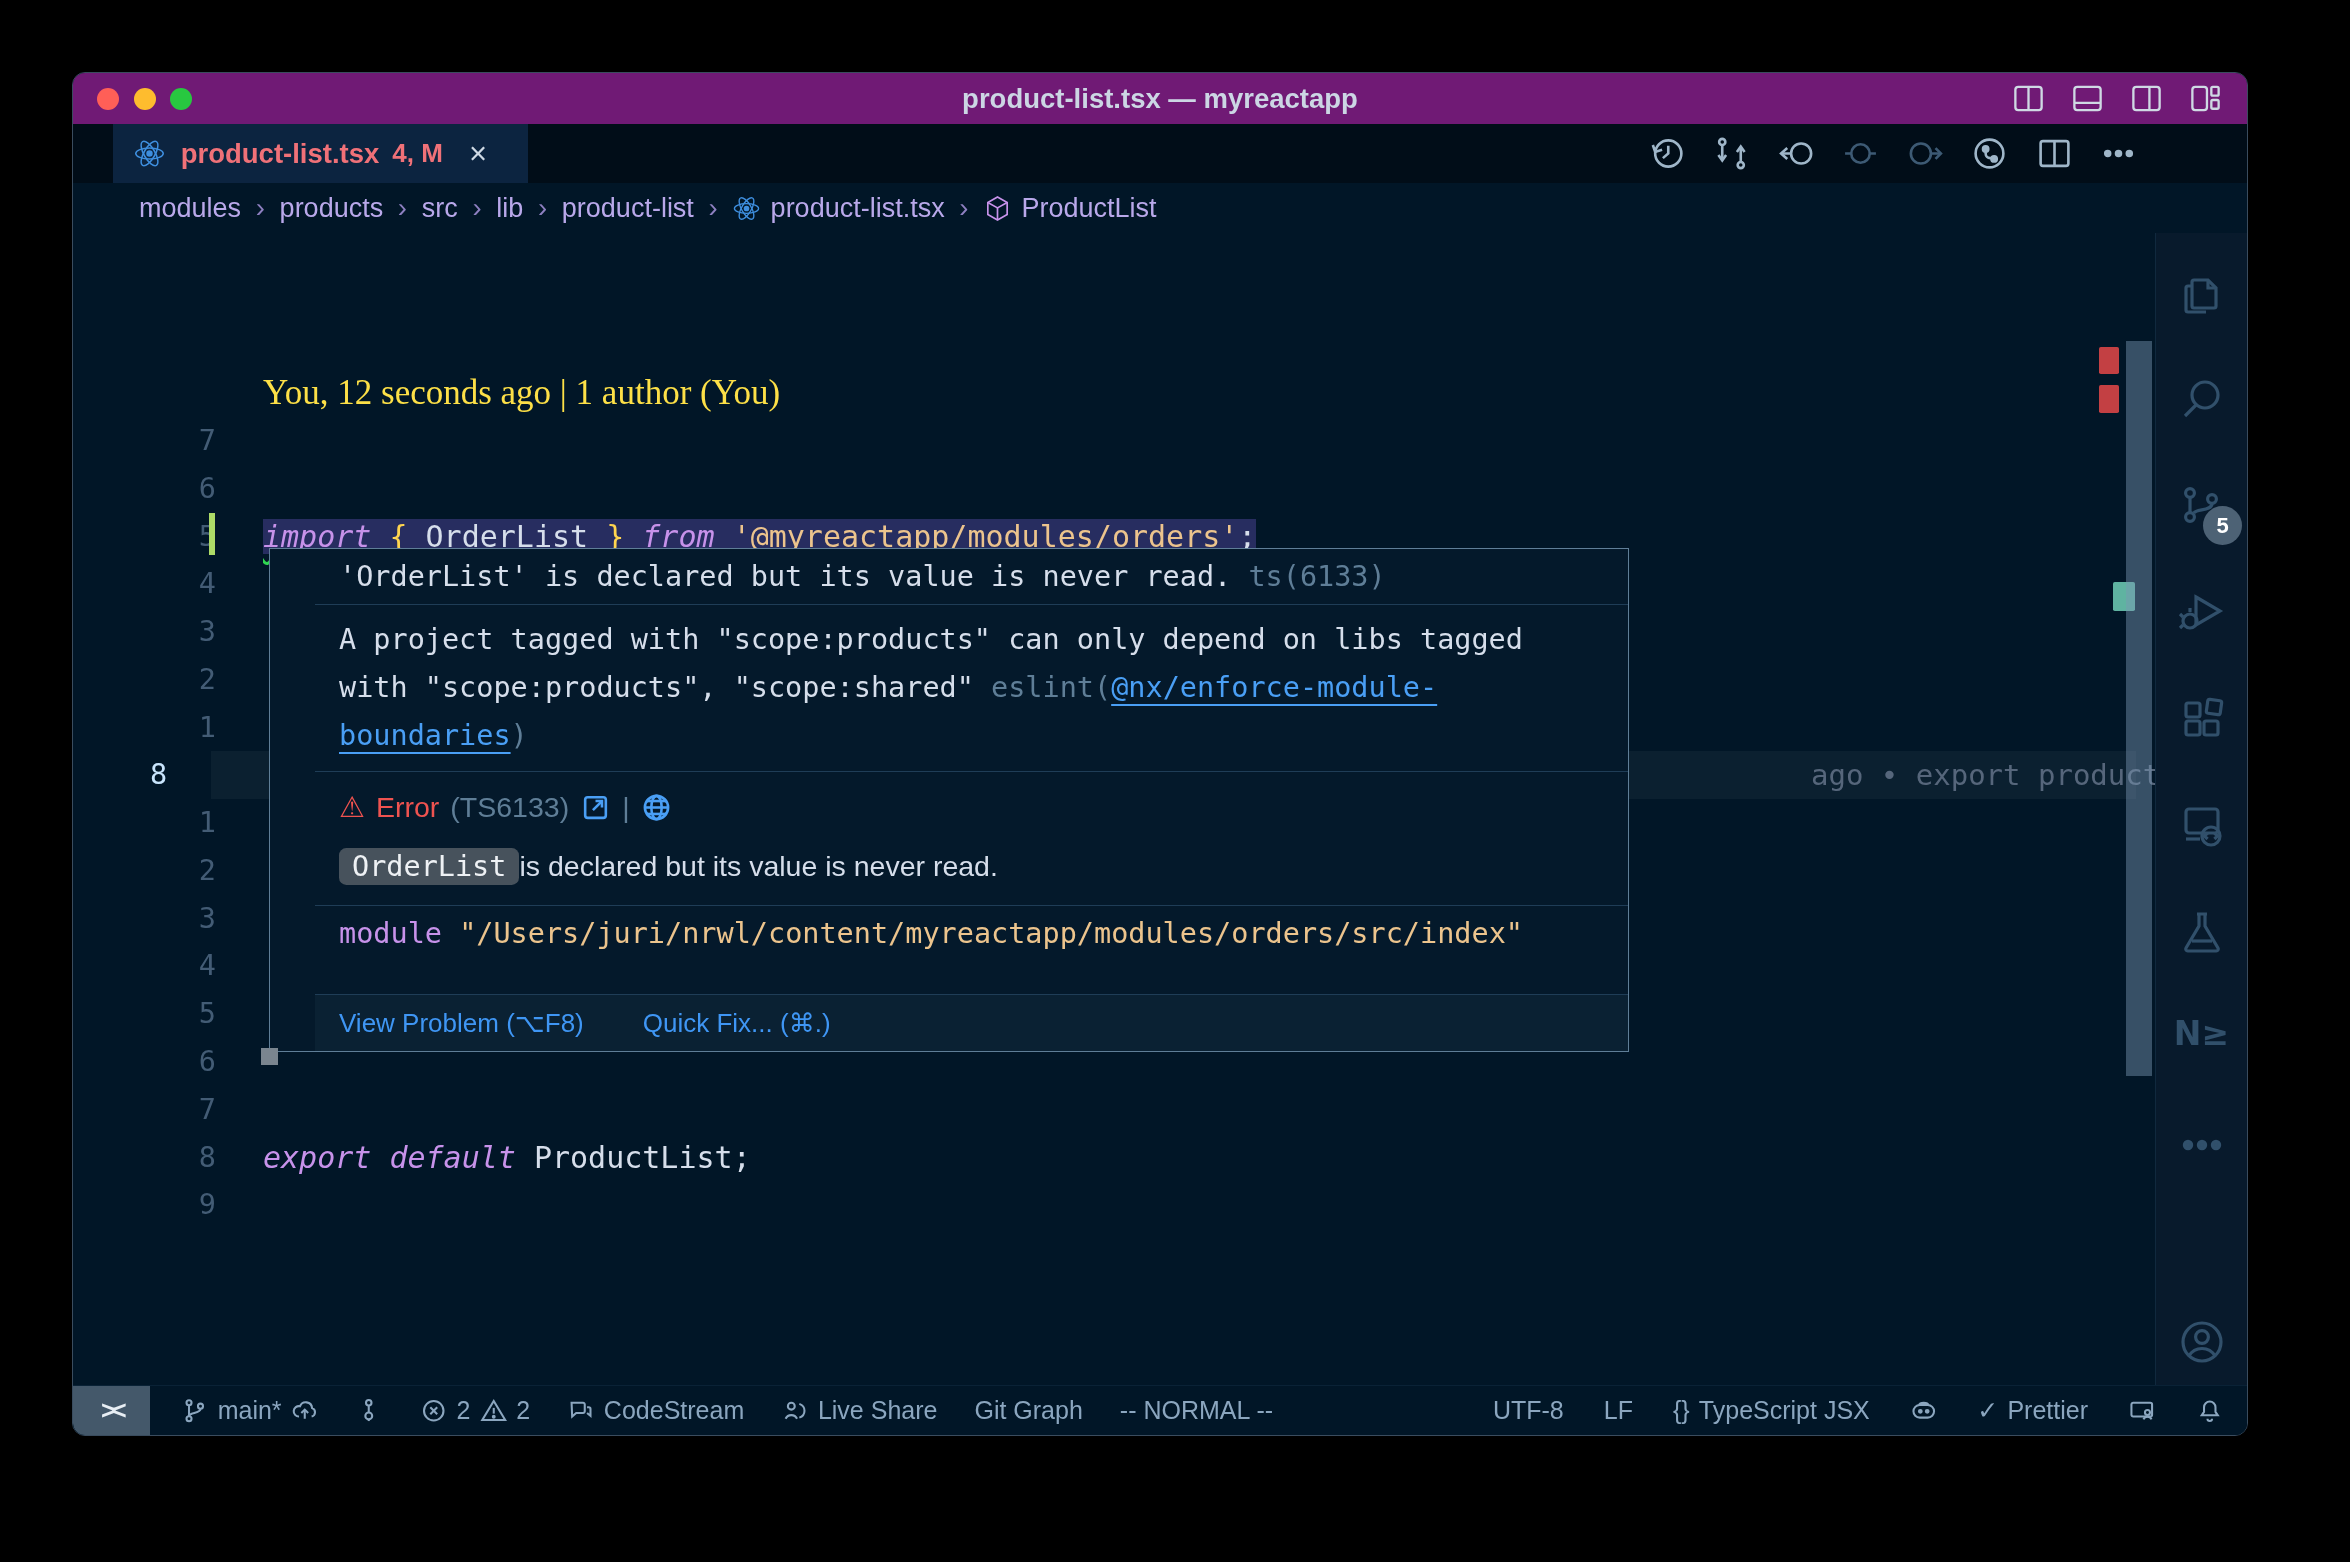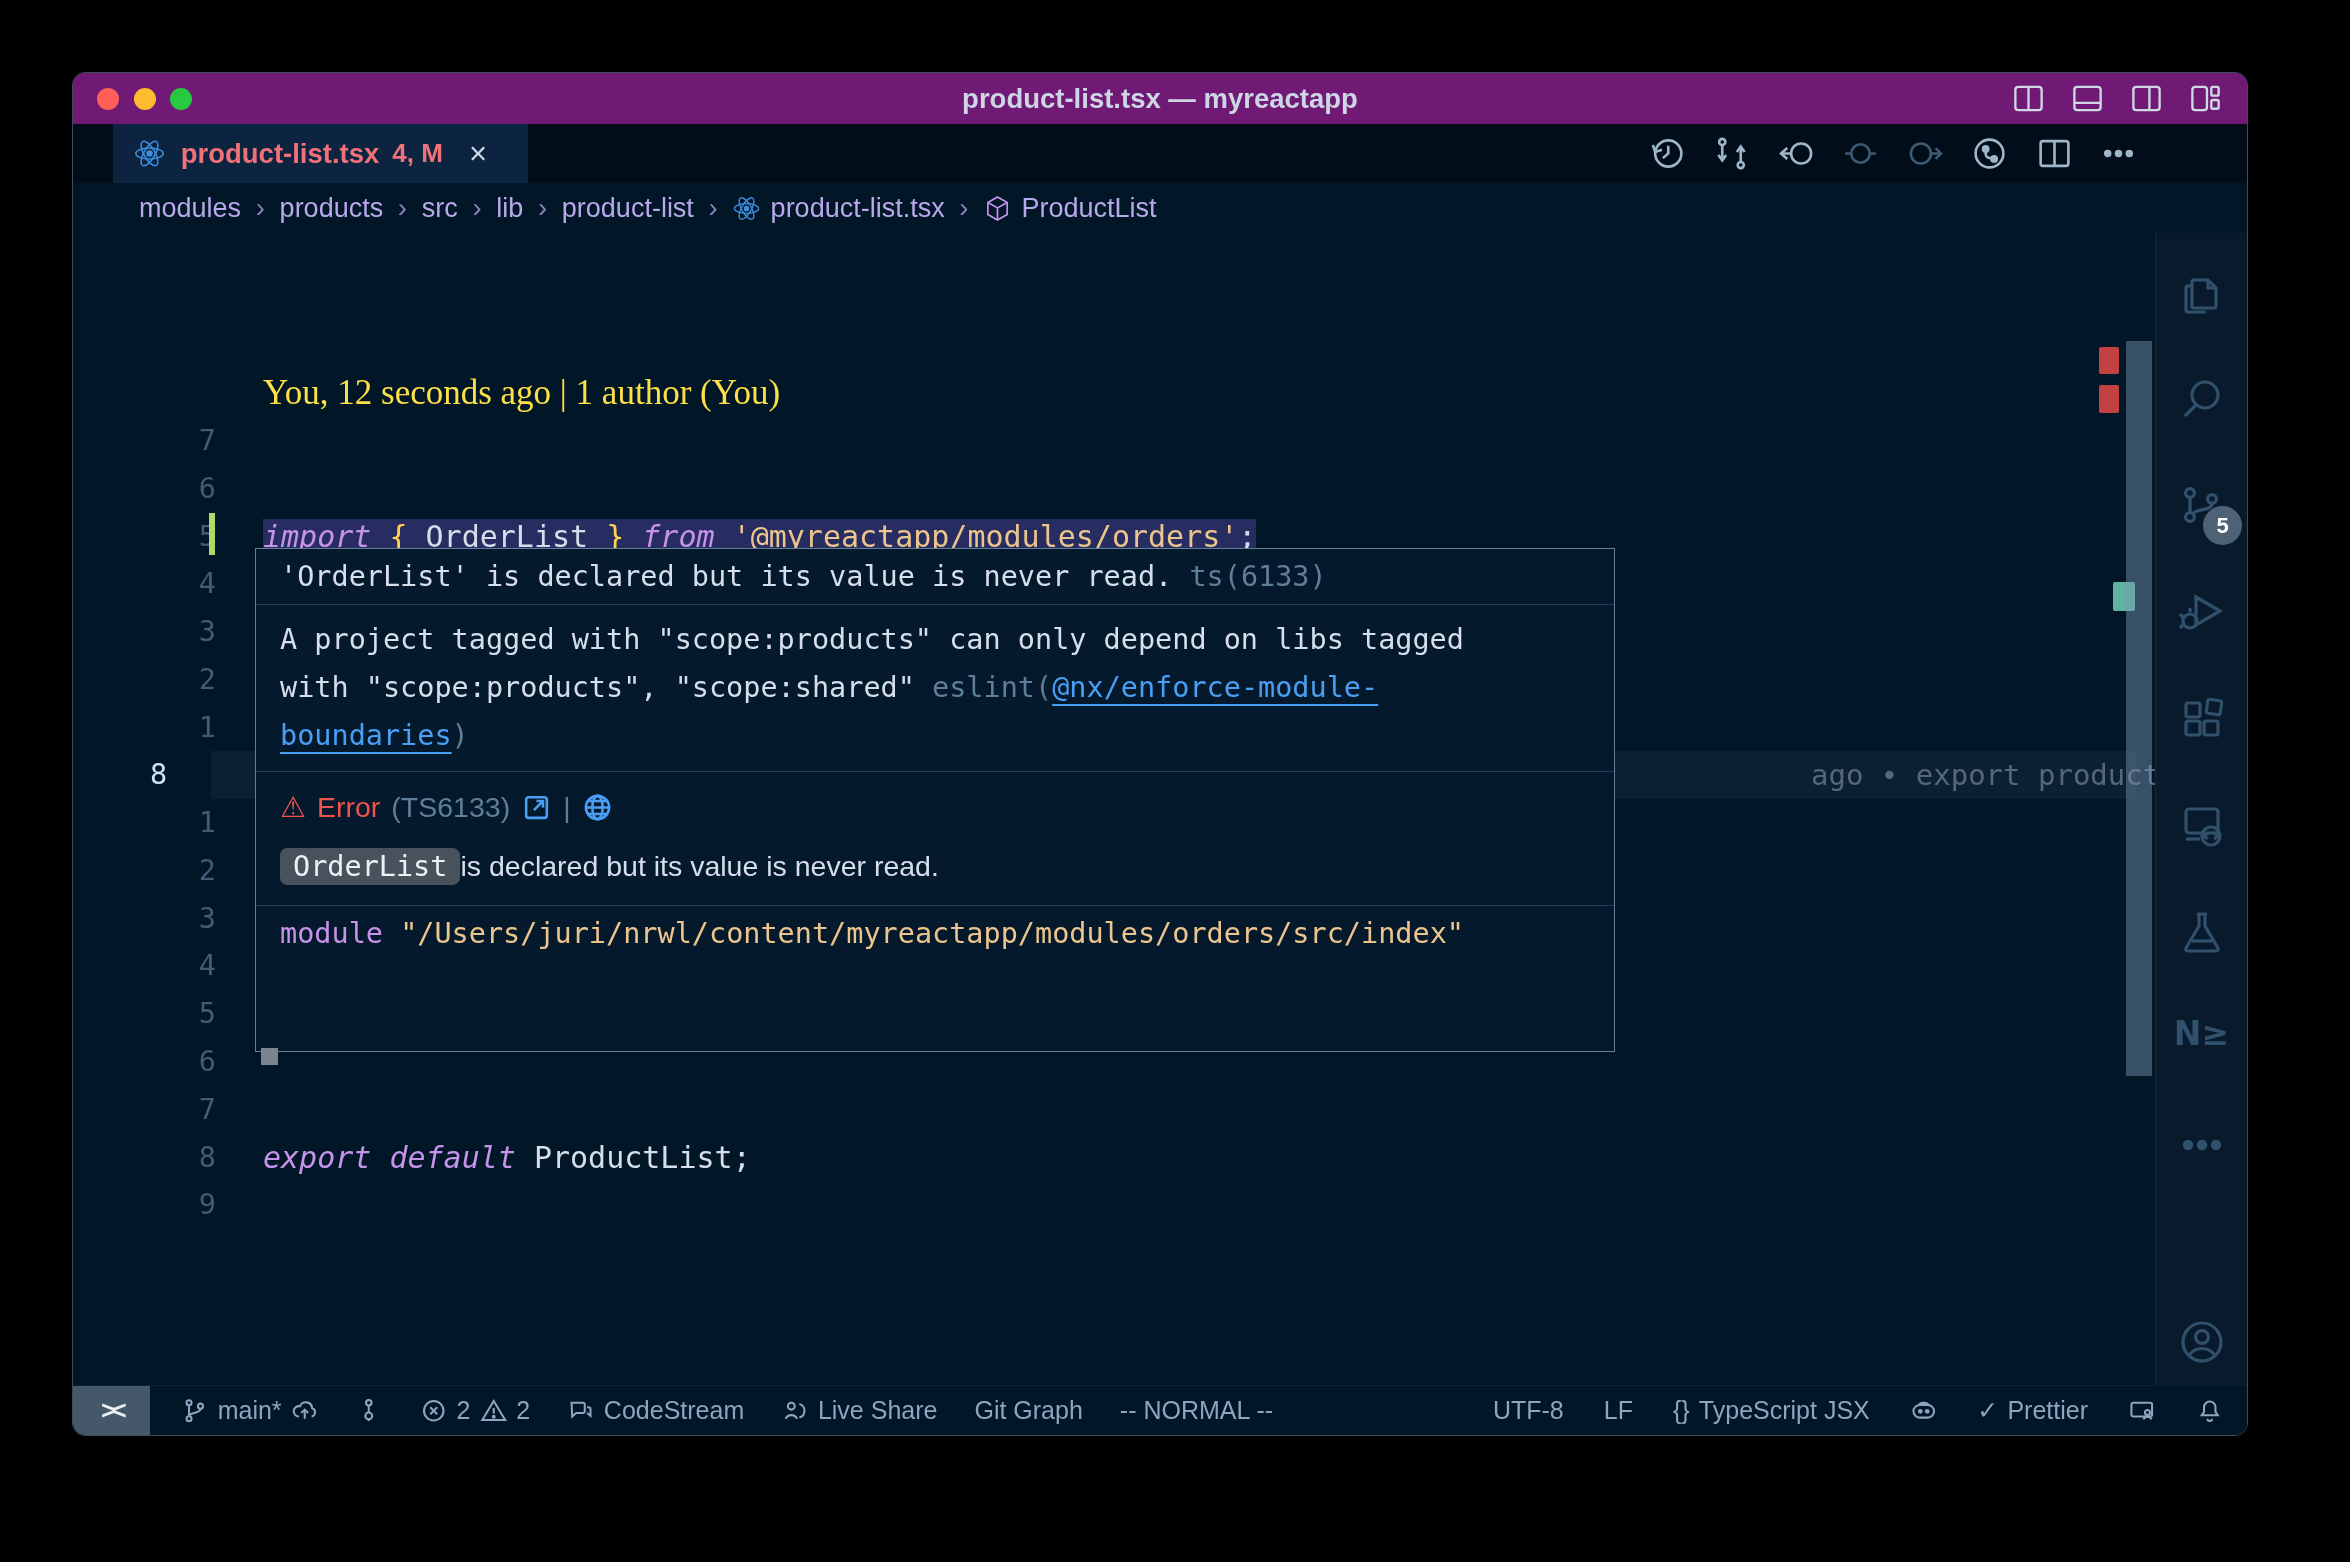--- a/index.html
+++ b/index.html
@@ -55,23 +55,23 @@
   .sel5 { background:rgba(130,100,230,0.30); }
   .curline { position:absolute; left:138px; top:410px; width:1925px; height:48px;
              background:rgba(255,255,255,0.045); }
   .ghost { position:absolute; left:1600px; top:0; height:48px; line-height:48px; white-space:pre;
            color:#56667b; font-size:29px; font-family:"DejaVu Sans Mono", monospace; }
   .gutterbar { position:absolute; left:136px; top:172px; width:6.4px; height:42px; background:#addb67; }
   .ovr { position:absolute; border-radius:1.8px; }
   .vthumb { position:absolute; left:2053px; top:0; width:26px; height:735px; background:rgba(122,151,180,0.45); }
 
   
-  .tooltip { position:absolute; left:182px; top:207px; width:1360px; height:504px;
+  .tooltip { position:absolute; left:196px; top:207px; width:1360px; height:504px;
              background:#04192b; border:1.8px solid #5f7e97; display:flex; flex-direction:column;
-             font-family:"DejaVu Sans Mono", monospace; font-size:28.5px; color:#d6deeb; }
+             font-family:"DejaVu Sans Mono", monospace; font-size:28.5px; color:#d6deeb;padding-left:45px; }
   .tt-sec { padding:11px 24px; border-top:1.8px solid #1f3d57; }
   .tt-sec:first-child { border-top:none; }
   .dim { color:#5f7e97; }
   .tt-eslint { line-height:48px; }
   .tt-eslint .inner { display:block; max-width:1212px; }
   .ttlink { color:#4a9ff5; text-decoration:underline; text-underline-offset:7.3px; }
   .err-row { display:flex; align-items:center; gap:11px; margin:7.3px 0 24px 0;
              font-family:"Liberation Sans","DejaVu Sans",sans-serif; font-size:28.5px; }
   .tri { color:#ef5350; font-family:"DejaVu Sans",sans-serif; font-size:29px; }
   .errlbl { color:#ef5350; }
@@ -297,20 +297,24 @@
           </div>
           <div class="chip-row">
             <span class="chip">OrderList</span>
             <span class="chip-suffix">is declared but its value is never read.</span>
           </div>
         </div>
         <div class="tt-sec">
           <span class="kw" style="font-style:normal">module</span>
           <span class="str">"/Users/juri/nrwl/content/myreactapp/modules/orders/src/index"</span>
         </div>
+        <div class="tt-actions">
+          <span>View Problem (⌥F8)</span>
+          <span>Quick Fix... (⌘.)</span>
+        </div>
       </div>
       <div class="grip"></div>
     </div>
 
     <div class="actbar">
       <div class="act" style="top:35px">
         <svg viewBox="0 0 24 24">
             <path d="M8 6h7l4 4v9a1 1 0 0 1-1 1H8a1 1 0 0 1-1-1V7a1 1 0 0 1 1-1z"></path>
             <path d="M15 6v4h4"></path>
             <path d="M7 9H5a1 1 0 0 0-1 1v11a1 1 0 0 0 1 1h9"></path>

